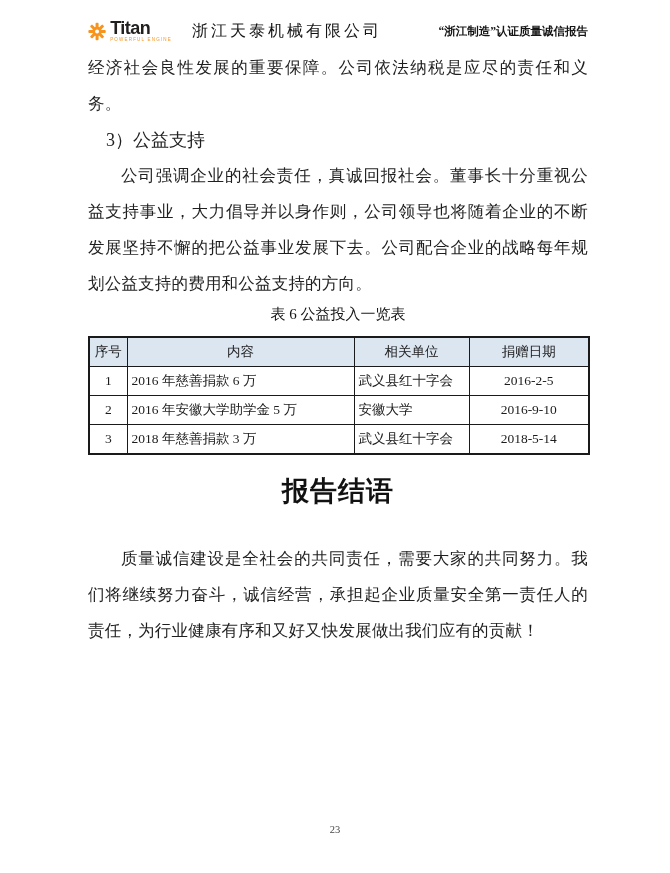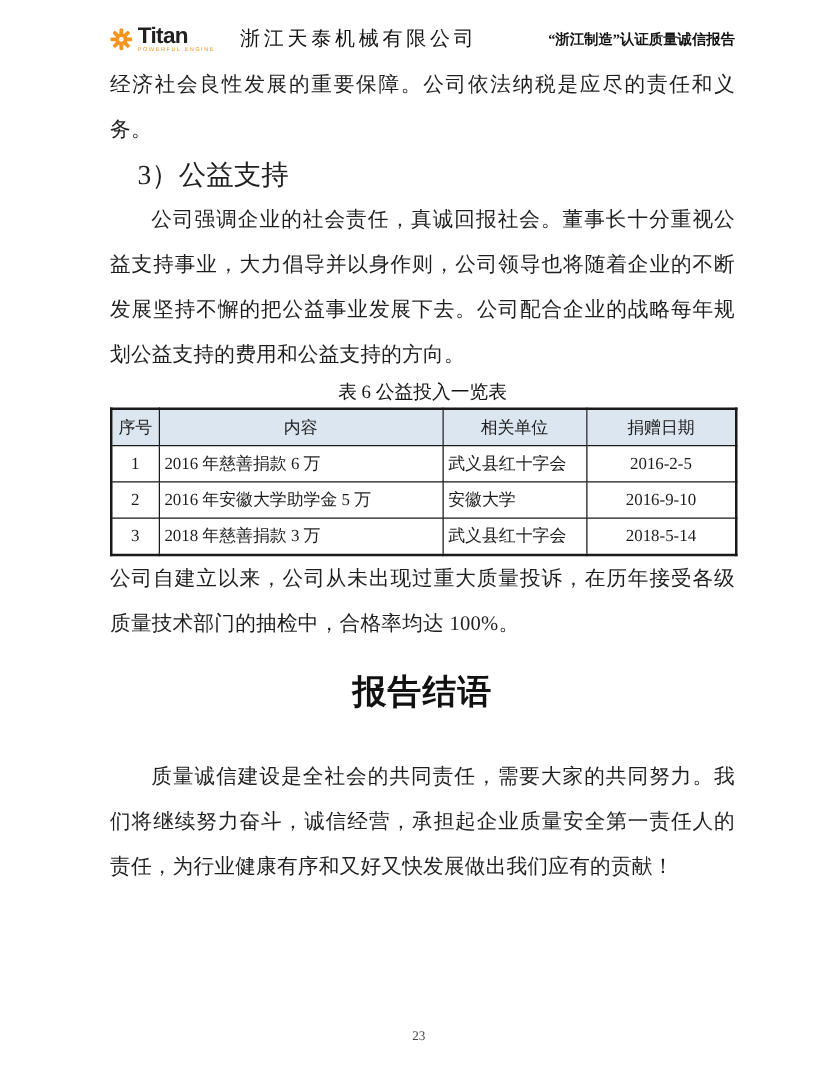--- a/index.html
+++ b/index.html
@@ -40,30 +40,31 @@
   }
 
   
   .para{
     font-size:16.5px;line-height:36px;text-align:justify;
     margin:0;letter-spacing:0.2px;
   }
   .para-first{margin-top:2px;}
   .indent-2{text-indent:2em;}
   .indent-1{text-indent:1em;}
-  .sub-heading{font-size:22px;line-height:36px;margin:0;}
+  .sub-heading{font-size:18px;line-height:36px;margin:0;}
 
   
   .table-caption{
     text-align:center;font-size:15px;line-height:24px;margin:0;color:#141414;
   }
   table.welfare{
     width:500px;border-collapse:collapse;table-layout:fixed;
     font-size:13.5px;color:#1c1c1c;
     border:2px solid var(--border,#1a1a1a);
+    margin-top:10px;
   }
   table.welfare th, table.welfare td{
     border:1px solid var(--border,#1a1a1a);
     padding:0 4px;overflow:hidden;white-space:nowrap;
   }
   table.welfare th{
     height:28px;font-weight:normal;text-align:center;
     background:var(--thead-bg,#dce6f1);
   }
   table.welfare td{height:28px;text-align:center;}
@@ -153,21 +154,20 @@
           </tr>
           <tr>
             <td class="cell-0">3</td>
             <td class="cell-1">2018 年慈善捐款 3 万</td>
             <td class="cell-2">武义县红十字会</td>
             <td class="cell-3">2018-5-14</td>
           </tr>
         </tbody>
     </table>
 
-    <p class="para">公司自建立以来，公司从未出现过重大质量投诉，在历年接受各级质量技术部门的抽检中，合格率均达 100%。</p>
 
     <h1 class="conclusion-title">报告结语</h1>
 
     <p class="para indent-2 para-conclusion">质量诚信建设是全社会的共同责任，需要大家的共同努力。我们将继续努力奋斗，诚信经营，承担起企业质量安全第一责任人的责任，为行业健康有序和又好又快发展做出我们应有的贡献！</p>
   </div>
 
   <div class="page-number">23</div>
 </div>
 
 </body></html>

